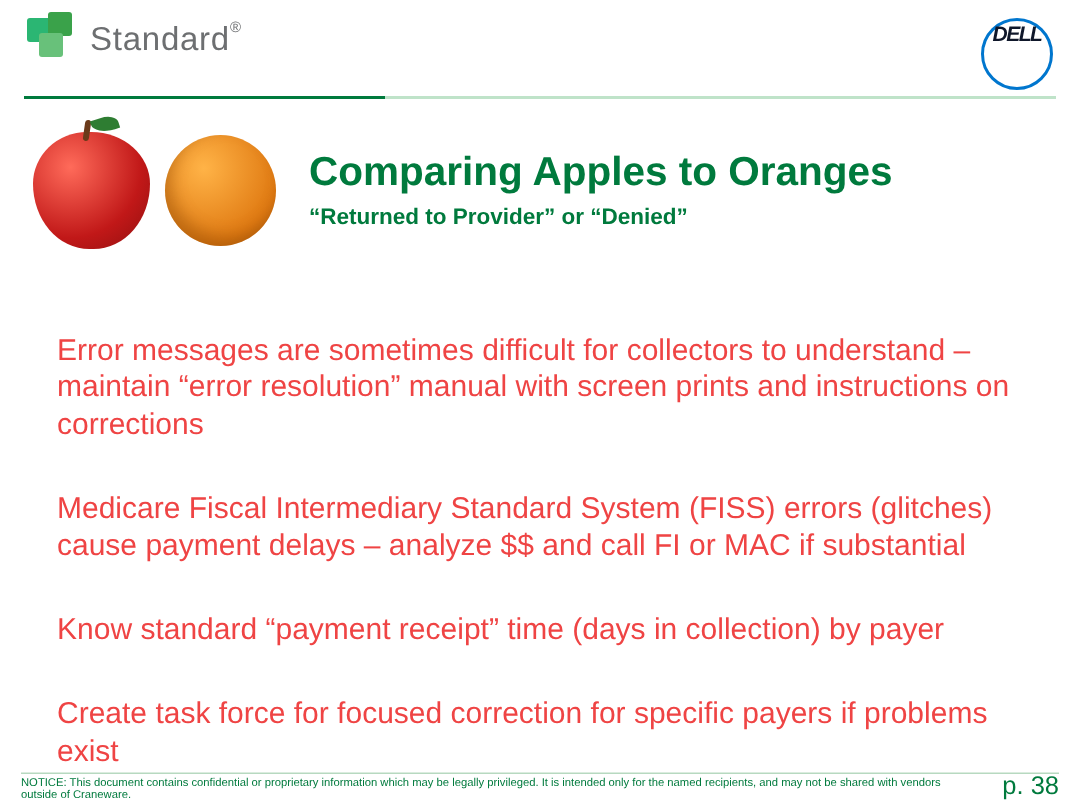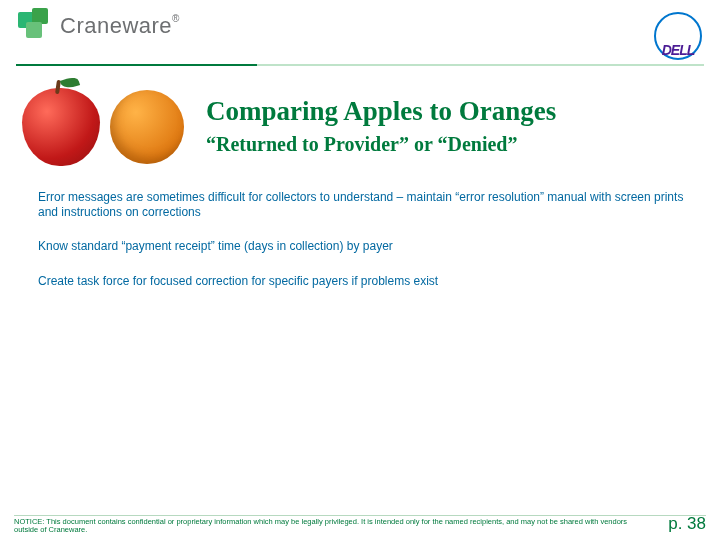--- a/index.html
+++ b/index.html
@@ -35,42 +35,41 @@
     font-size: 22px;
     color: #6d6f71;
     letter-spacing: 0.5px;
     font-weight: 400;
   }
   .logo-text sup { font-size: 10px; color:#6d6f71; vertical-align: top; }
   .dell-logo {
     width: 48px; height: 48px;
     border: 2px solid #0076ce;
     border-radius: 50%;
-    display: flex; align-items: flex-end; justify-content: center;
-    color: #4c1d95;
+    display: flex; align-items: flex-start; justify-content: center;
+    color: #0f172a;
     font-weight: bold;
     font-size: 14px;
     font-style: italic;
     letter-spacing: -1px;
     margin-top: 4px;
   }
   .rule {
     margin: 0 16px 4px 16px;
     height: 2px;
     background: linear-gradient(to right, #007a3d 0 35%, #bfe3c9 35% 100%);
   }
   .content {
     padding: 0 16px;
   }
   .title-block {
     display: flex;
     align-items: center;
     gap: 10px;
     margin: 10px 0 6px 0;
-    font-family: Liberation Serif, serif;
   }
   .fruit-img {
     width: 180px; height: 100px;
     position: relative;
     background: #fff;
   }
   .apple {
     position: absolute;
     left: 6px; top: 12px;
     width: 78px; height: 78px;
@@ -99,30 +98,31 @@
   .titles { flex: 1; }
   .title {
     color: #007a3d;
     font-weight: bold;
     font-size: 27px;
     margin-bottom: 6px;
   }
   .subtitle {
     color: #007a3d;
     font-weight: bold;
-    font-size: 20px;
+    font-size: 15px;
   }
   .body-text {
     padding: 8px 16px 0 22px;
   }
   .body-text p {
-    font-size: 12px;
-    color: #0369a1;
+    font-size: 20px;
+    color: #ef4444;
     line-height: 1.22;
     margin-bottom: 20px;
+    margin-top: 32px;
   }
   .body-text p:last-child { margin-bottom: 6px; }
   .footer {
     position: absolute;
     left: 0; right: 0; bottom: 0;
     padding: 4px 14px 6px 14px;
     display: flex;
     align-items: flex-end;
     justify-content: space-between;
     gap: 26px;
@@ -148,21 +148,21 @@
 <body>
 
 <div class="header">
   <div class="logo-left">
     <div class="logo-mark">
       <div class="sq a"></div>
         <div class="sq b"></div>
         <div class="sq c"></div>
     </div>
     <div class="logo-text">
-      <span>Craneware</span><sup>®</sup>
+      <span>Standard</span><sup>®</sup>
     </div>
   </div>
   <div class="dell-logo">
     <span>DELL</span>
   </div>
 </div>
 
 <div class="rule"></div>
 
 <div class="content">
@@ -172,20 +172,21 @@
       <div class="orange"></div>
     </div>
     <div class="titles">
       <div class="title">Comparing Apples to Oranges</div>
       <div class="subtitle">“Returned to Provider” or “Denied”</div>
     </div>
   </div>
 
   <div class="body-text">
     <p>Error messages are sometimes difficult for collectors to understand – maintain “error resolution” manual with screen prints and instructions on corrections</p>
+    <p>Medicare Fiscal Intermediary Standard System (FISS) errors (glitches) cause payment delays – analyze $$ and call FI or MAC if substantial</p>
     <p>Know standard “payment receipt” time (days in collection) by payer</p>
     <p>Create task force for focused correction for specific payers if problems exist</p>
   </div>
 </div>
 
 <div class="footer-rule"></div>
 <div class="footer">
   <div class="notice">NOTICE: This document contains confidential or proprietary information which may be legally privileged. It is intended only for the named recipients, and may not be shared with vendors outside of Craneware.</div>
   <div class="pagenum">p. 38</div>
 </div>

